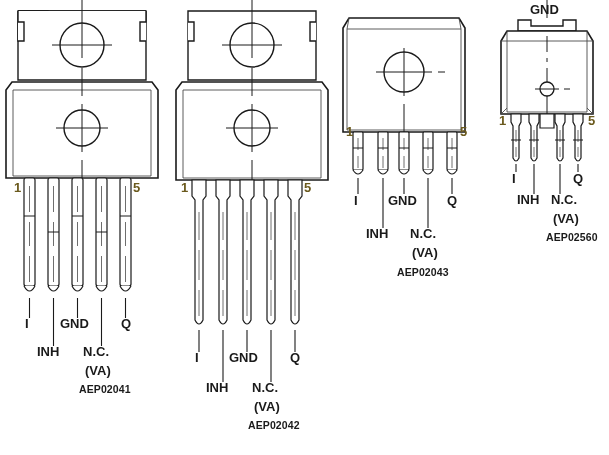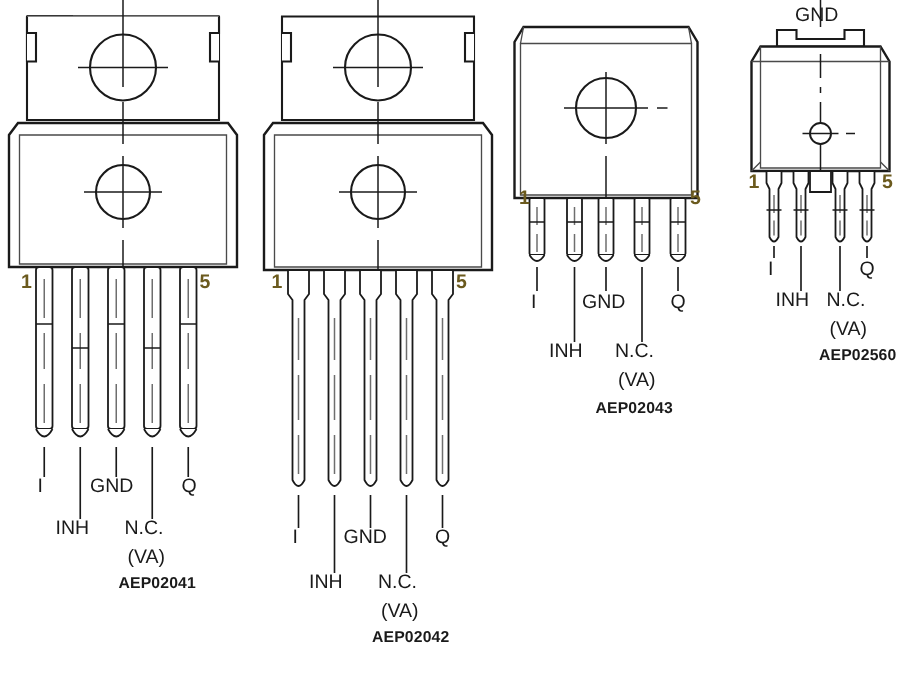--- a/index.html
+++ b/index.html
@@ -1,20 +1,20 @@
 <!DOCTYPE html>
 <html><head>
 <meta charset="utf-8">
 <style>
   html,body{margin:0;padding:0;background:#ffffff;}
   body{width:609px;height:455px;position:relative;overflow:hidden;
        font-family:"Liberation Sans", sans-serif;color:#111;}
   .pkg{position:absolute;}
   .lbl{position:absolute;white-space:nowrap;}
-  .pinlabel{font-size:13px;font-weight:400;color:#1a1a1a;}
+  .pinlabel{font-size:13px;font-weight:700;color:#1a1a1a;}
   .partno{font-size:10.5px;font-weight:700;color:#1a1a1a;letter-spacing:.1px;}
   .pinnum{font-size:13px;font-weight:700;color:#6b5a1e;}
   svg{display:block;overflow:visible;}
   .ln{stroke:#1a1a1a;fill:none;}
   .thin{stroke:#4a4a4a;fill:none;stroke-width:.9;}
   .lead{fill:#ffffff;stroke:#1a1a1a;stroke-width:1.2;}
   .leadin{stroke:#6e6e6e;fill:none;stroke-width:1;}
   .body{fill:#ffffff;stroke:#1a1a1a;stroke-width:1.6;}
   .tab{fill:#ffffff;stroke:#1a1a1a;stroke-width:1.4;}
   .lead-line{stroke:#1a1a1a;stroke-width:1.1;fill:none;}

